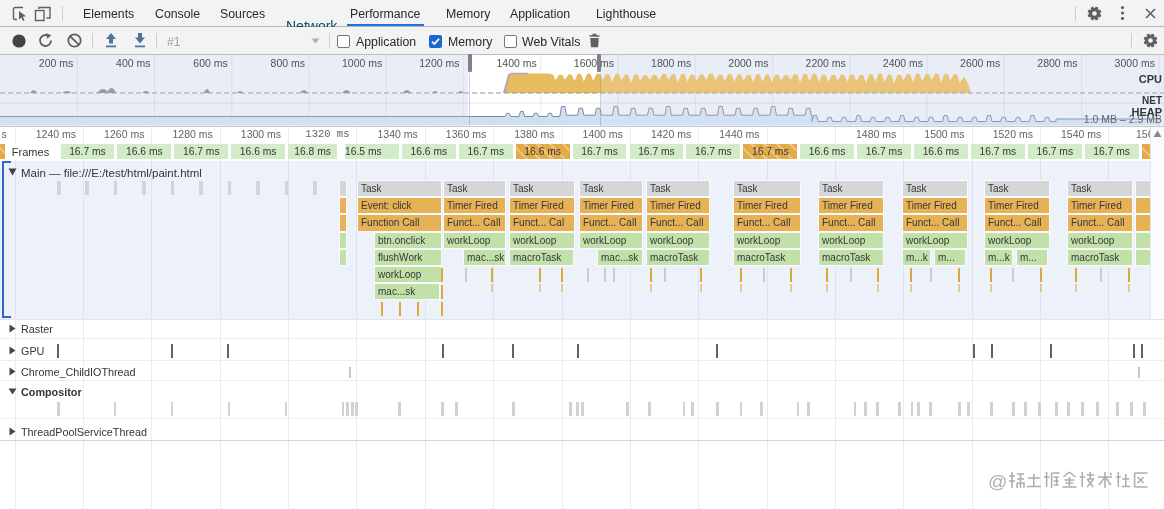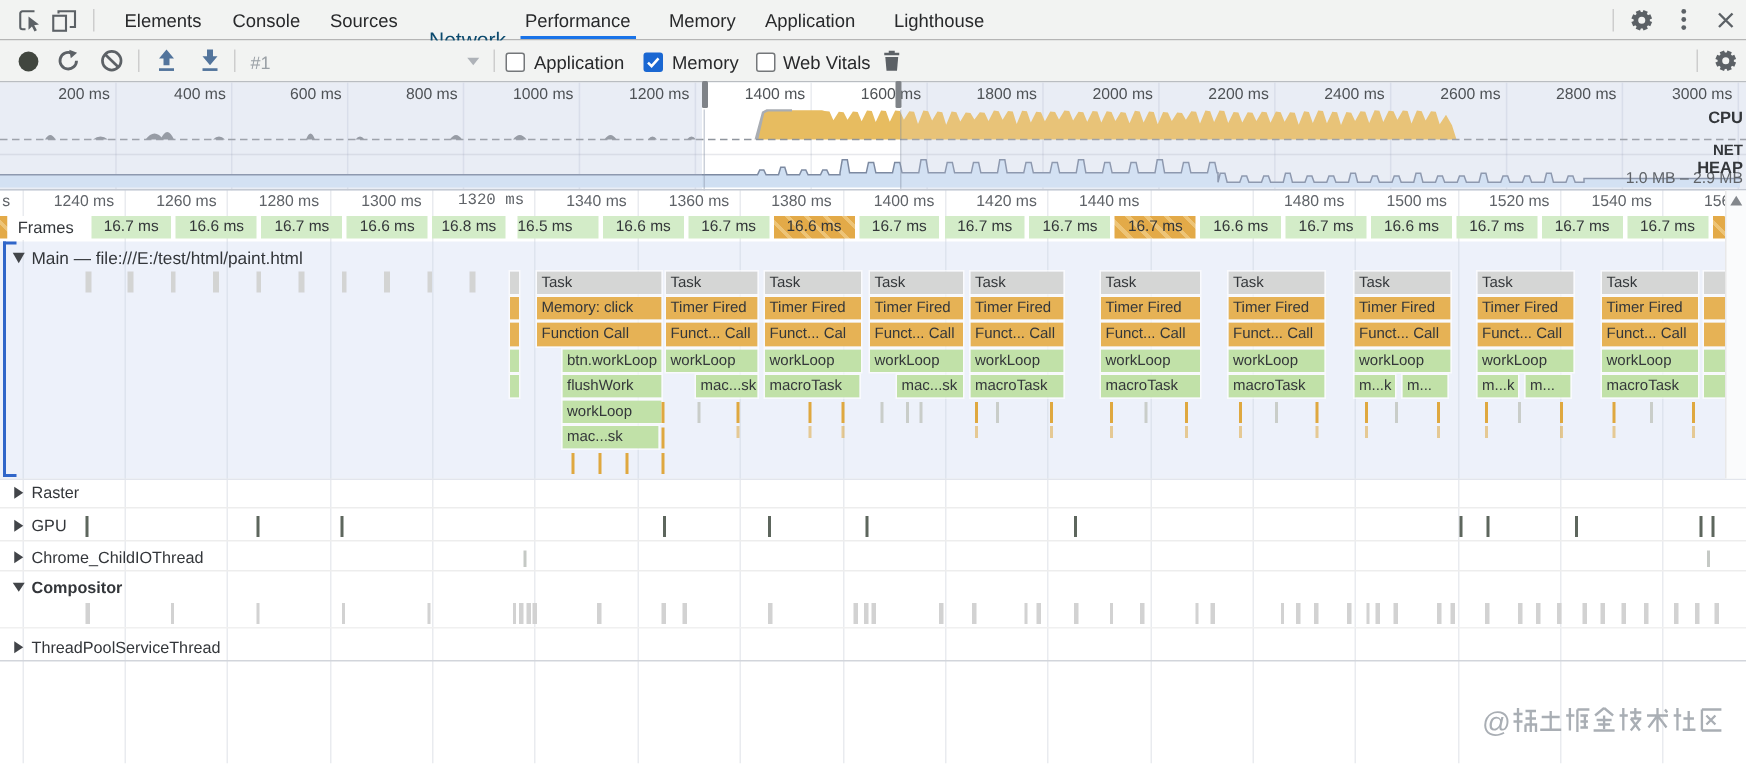--- a/index.html
+++ b/index.html
@@ -253,23 +253,23 @@
 <div style="position:absolute;left:227.7px;top:181px;width:3.5px;height:14px;background:#d3d4d3;"></div>
 <div style="position:absolute;left:256.15px;top:181px;width:3.5px;height:14px;background:#d3d4d3;"></div>
 <div style="position:absolute;left:284.6px;top:181px;width:3.5px;height:14px;background:#d3d4d3;"></div>
 <div style="position:absolute;left:313.05px;top:181px;width:3.5px;height:14px;background:#d3d4d3;"></div>
 <div style="position:absolute;left:340px;top:181.0px;width:6px;height:15.2px;background:#d5d6d5;font-size:10px;color:#34373a;line-height:15px;padding-left:3px;box-sizing:border-box;white-space:nowrap;overflow:hidden;outline:1px solid rgba(255,255,255,0.65);"></div>
 <div style="position:absolute;left:340px;top:198.2px;width:6px;height:15.2px;background:#e6b255;font-size:10px;color:#34373a;line-height:15px;padding-left:3px;box-sizing:border-box;white-space:nowrap;overflow:hidden;outline:1px solid rgba(255,255,255,0.65);"></div>
 <div style="position:absolute;left:340px;top:215.4px;width:6px;height:15.2px;background:#e6b255;font-size:10px;color:#34373a;line-height:15px;padding-left:3px;box-sizing:border-box;white-space:nowrap;overflow:hidden;outline:1px solid rgba(255,255,255,0.65);"></div>
 <div style="position:absolute;left:340px;top:232.6px;width:6px;height:15.2px;background:#c1e1a8;font-size:10px;color:#34373a;line-height:15px;padding-left:3px;box-sizing:border-box;white-space:nowrap;overflow:hidden;outline:1px solid rgba(255,255,255,0.65);"></div>
 <div style="position:absolute;left:340px;top:249.8px;width:6px;height:15.2px;background:#c1e1a8;font-size:10px;color:#34373a;line-height:15px;padding-left:3px;box-sizing:border-box;white-space:nowrap;overflow:hidden;outline:1px solid rgba(255,255,255,0.65);"></div>
 <div style="position:absolute;left:358px;top:181.0px;width:83px;height:15.2px;background:#d5d6d5;font-size:10px;color:#34373a;line-height:15px;padding-left:3px;box-sizing:border-box;white-space:nowrap;overflow:hidden;outline:1px solid rgba(255,255,255,0.65);">Task</div>
-<div style="position:absolute;left:358px;top:198.2px;width:83px;height:15.2px;background:#e6b255;font-size:10px;color:#34373a;line-height:15px;padding-left:3px;box-sizing:border-box;white-space:nowrap;overflow:hidden;outline:1px solid rgba(255,255,255,0.65);">Memory: click</div>
+<div style="position:absolute;left:358px;top:198.2px;width:83px;height:15.2px;background:#e6b255;font-size:10px;color:#34373a;line-height:15px;padding-left:3px;box-sizing:border-box;white-space:nowrap;overflow:hidden;outline:1px solid rgba(255,255,255,0.65);">Event: click</div>
 <div style="position:absolute;left:358px;top:215.4px;width:83px;height:15.2px;background:#e6b255;font-size:10px;color:#34373a;line-height:15px;padding-left:3px;box-sizing:border-box;white-space:nowrap;overflow:hidden;outline:1px solid rgba(255,255,255,0.65);">Function Call</div>
-<div style="position:absolute;left:375px;top:232.6px;width:66px;height:15.2px;background:#c1e1a8;font-size:10px;color:#34373a;line-height:15px;padding-left:3px;box-sizing:border-box;white-space:nowrap;overflow:hidden;outline:1px solid rgba(255,255,255,0.65);">btn.workLoop</div>
+<div style="position:absolute;left:375px;top:232.6px;width:66px;height:15.2px;background:#c1e1a8;font-size:10px;color:#34373a;line-height:15px;padding-left:3px;box-sizing:border-box;white-space:nowrap;overflow:hidden;outline:1px solid rgba(255,255,255,0.65);">btn.onclick</div>
 <div style="position:absolute;left:375px;top:249.8px;width:66px;height:15.2px;background:#c1e1a8;font-size:10px;color:#34373a;line-height:15px;padding-left:3px;box-sizing:border-box;white-space:nowrap;overflow:hidden;outline:1px solid rgba(255,255,255,0.65);">flushWork</div>
 <div style="position:absolute;left:375px;top:267.0px;width:66px;height:15.2px;background:#c1e1a8;font-size:10px;color:#34373a;line-height:15px;padding-left:3px;box-sizing:border-box;white-space:nowrap;overflow:hidden;outline:1px solid rgba(255,255,255,0.65);">workLoop</div>
 <div style="position:absolute;left:375px;top:284.2px;width:64px;height:15.2px;background:#c1e1a8;font-size:10px;color:#34373a;line-height:15px;padding-left:3px;box-sizing:border-box;white-space:nowrap;overflow:hidden;outline:1px solid rgba(255,255,255,0.65);">mac...sk</div>
 <div style="position:absolute;left:444px;top:181.0px;width:61px;height:15.2px;background:#d5d6d5;font-size:10px;color:#34373a;line-height:15px;padding-left:3px;box-sizing:border-box;white-space:nowrap;overflow:hidden;outline:1px solid rgba(255,255,255,0.65);">Task</div>
 <div style="position:absolute;left:444px;top:198.2px;width:61px;height:15.2px;background:#e6b255;font-size:10px;color:#34373a;line-height:15px;padding-left:3px;box-sizing:border-box;white-space:nowrap;overflow:hidden;outline:1px solid rgba(255,255,255,0.65);">Timer Fired</div>
 <div style="position:absolute;left:444px;top:215.4px;width:61px;height:15.2px;background:#e6b255;font-size:10px;color:#34373a;line-height:15px;padding-left:3px;box-sizing:border-box;white-space:nowrap;overflow:hidden;outline:1px solid rgba(255,255,255,0.65);">Funct... Call</div>
 <div style="position:absolute;left:444px;top:232.6px;width:61px;height:15.2px;background:#c1e1a8;font-size:10px;color:#34373a;line-height:15px;padding-left:3px;box-sizing:border-box;white-space:nowrap;overflow:hidden;outline:1px solid rgba(255,255,255,0.65);">workLoop</div>
 <div style="position:absolute;left:464px;top:249.8px;width:41px;height:15.2px;background:#c1e1a8;font-size:10px;color:#34373a;line-height:15px;padding-left:3px;box-sizing:border-box;white-space:nowrap;overflow:hidden;outline:1px solid rgba(255,255,255,0.65);">mac...sk</div>
 <div style="position:absolute;left:510px;top:181.0px;width:64px;height:15.2px;background:#d5d6d5;font-size:10px;color:#34373a;line-height:15px;padding-left:3px;box-sizing:border-box;white-space:nowrap;overflow:hidden;outline:1px solid rgba(255,255,255,0.65);">Task</div>
 <div style="position:absolute;left:510px;top:198.2px;width:64px;height:15.2px;background:#e6b255;font-size:10px;color:#34373a;line-height:15px;padding-left:3px;box-sizing:border-box;white-space:nowrap;overflow:hidden;outline:1px solid rgba(255,255,255,0.65);">Timer Fired</div>

